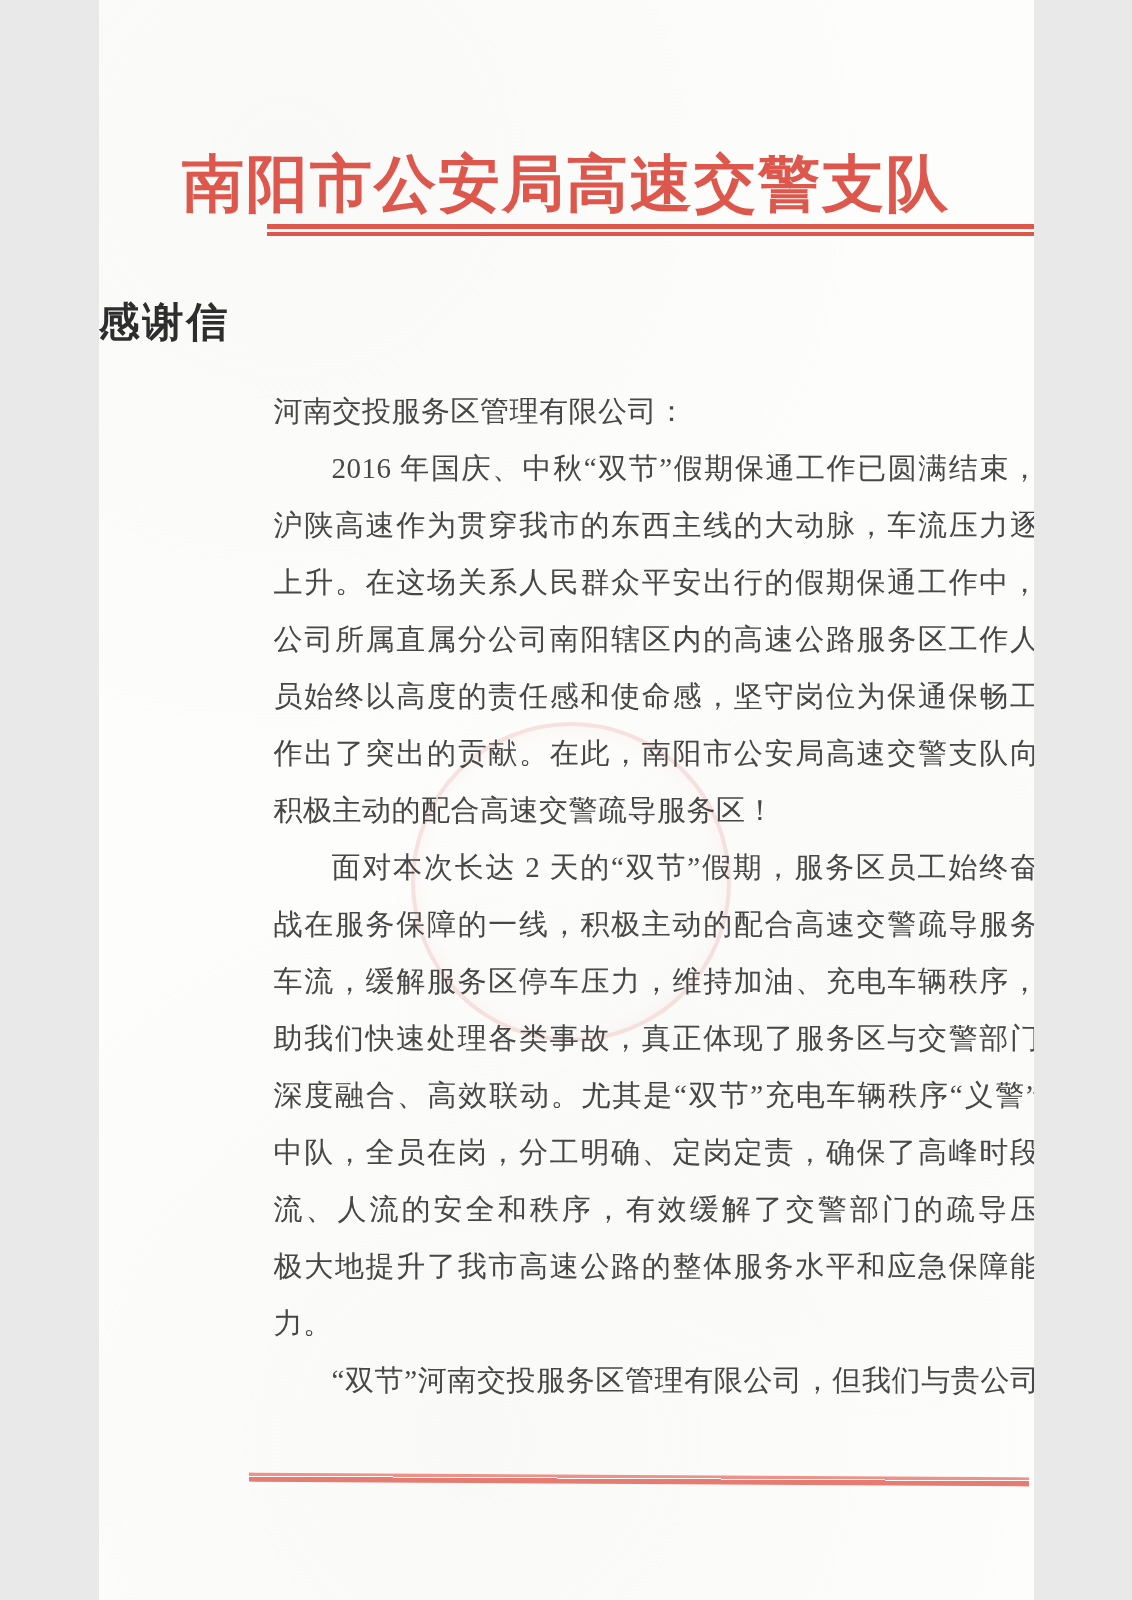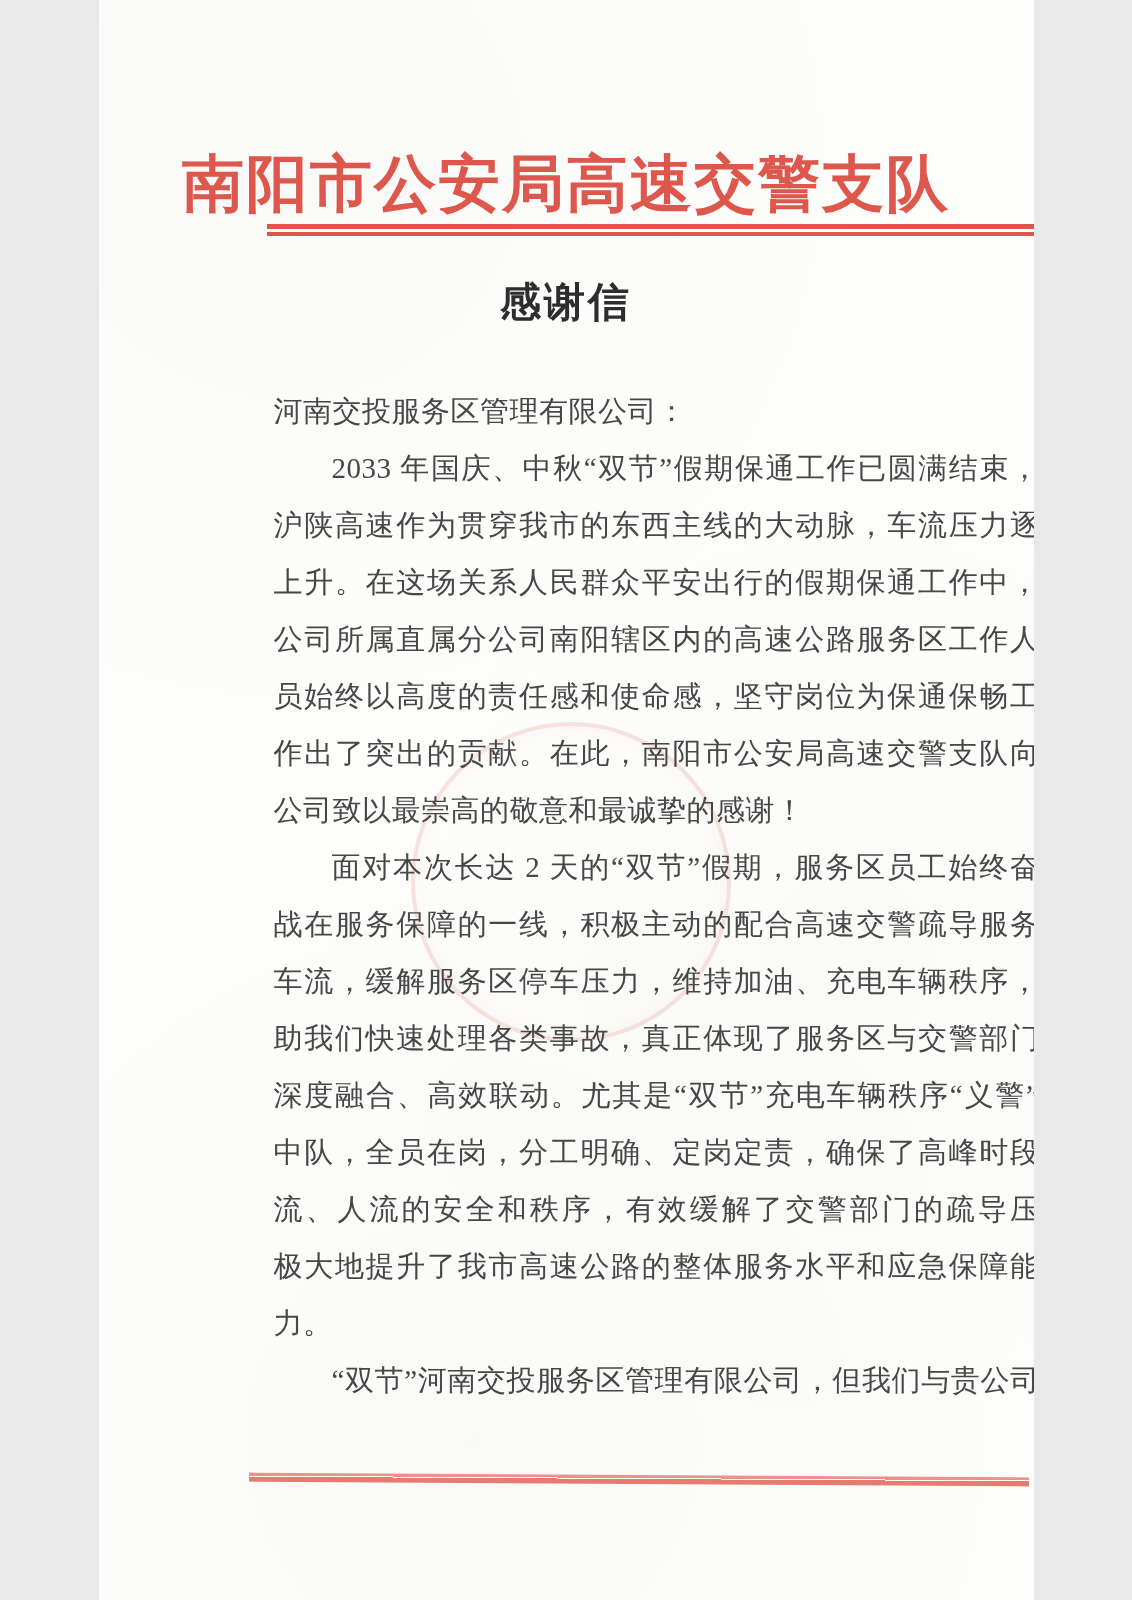--- a/index.html
+++ b/index.html
@@ -46,24 +46,23 @@
     top: 224px;
     left: 168px;
     width: 780px;
     height: 3px;
     border-top: 5px solid #dd574c;
     border-bottom: 4px solid #dd574c;
     background: transparent;
   }
   .doc-title {
     position: absolute;
-    top: 278px;
+    top: 298px;
     left: 0;
     width: 100%;
-    text-align: center;
     font-size: 41px;
     font-weight: bold;
     letter-spacing: 3px;
     color: #2d2d2d;
     line-height: 1.2;
   }
   .seal-stamp {
     position: absolute;
     top: 722px;
     left: 312px;
@@ -115,27 +114,27 @@
   <div class="letterhead-title">南阳市公安局高速交警支队</div>
 
   <div class="letterhead-rule"></div>
 
   <div class="doc-title">感谢信</div>
 
   <div class="seal-stamp"></div>
 
   <div class="body-lines">
       <div class="line">河南交投服务区管理有限公司：</div>
-      <div class="line fill indent">2033 年国庆、中秋“双节”假期保通工作已圆满结束，</div>
+      <div class="line fill indent">2016 年国庆、中秋“双节”假期保通工作已圆满结束，</div>
       <div class="line fill">沪陕高速作为贯穿我市的东西主线的大动脉，车流压力逐年</div>
       <div class="line fill">上升。在这场关系人民群众平安出行的假期保通工作中，贵</div>
       <div class="line fill">公司所属直属分公司南阳辖区内的高速公路服务区工作人</div>
       <div class="line fill">员始终以高度的责任感和使命感，坚守岗位为保通保畅工作</div>
       <div class="line fill">作出了突出的贡献。在此，南阳市公安局高速交警支队向贵</div>
-      <div class="line">公司致以最崇高的敬意和最诚挚的感谢！</div>
+      <div class="line">积极主动的配合高速交警疏导服务区！</div>
       <div class="line fill indent">面对本次长达 2 天的“双节”假期，服务区员工始终奋</div>
       <div class="line fill">战在服务保障的一线，积极主动的配合高速交警疏导服务区</div>
       <div class="line fill">车流，缓解服务区停车压力，维持加油、充电车辆秩序，协</div>
       <div class="line fill">助我们快速处理各类事故，真正体现了服务区与交警部门的</div>
       <div class="line fill">深度融合、高效联动。尤其是“双节”充电车辆秩序“义警”</div>
       <div class="line fill">中队，全员在岗，分工明确、定岗定责，确保了高峰时段车</div>
       <div class="line fill">流、人流的安全和秩序，有效缓解了交警部门的疏导压力，</div>
       <div class="line fill">极大地提升了我市高速公路的整体服务水平和应急保障能</div>
       <div class="line">力。</div>
       <div class="line fill indent">“双节”河南交投服务区管理有限公司，但我们与贵公司</div>

